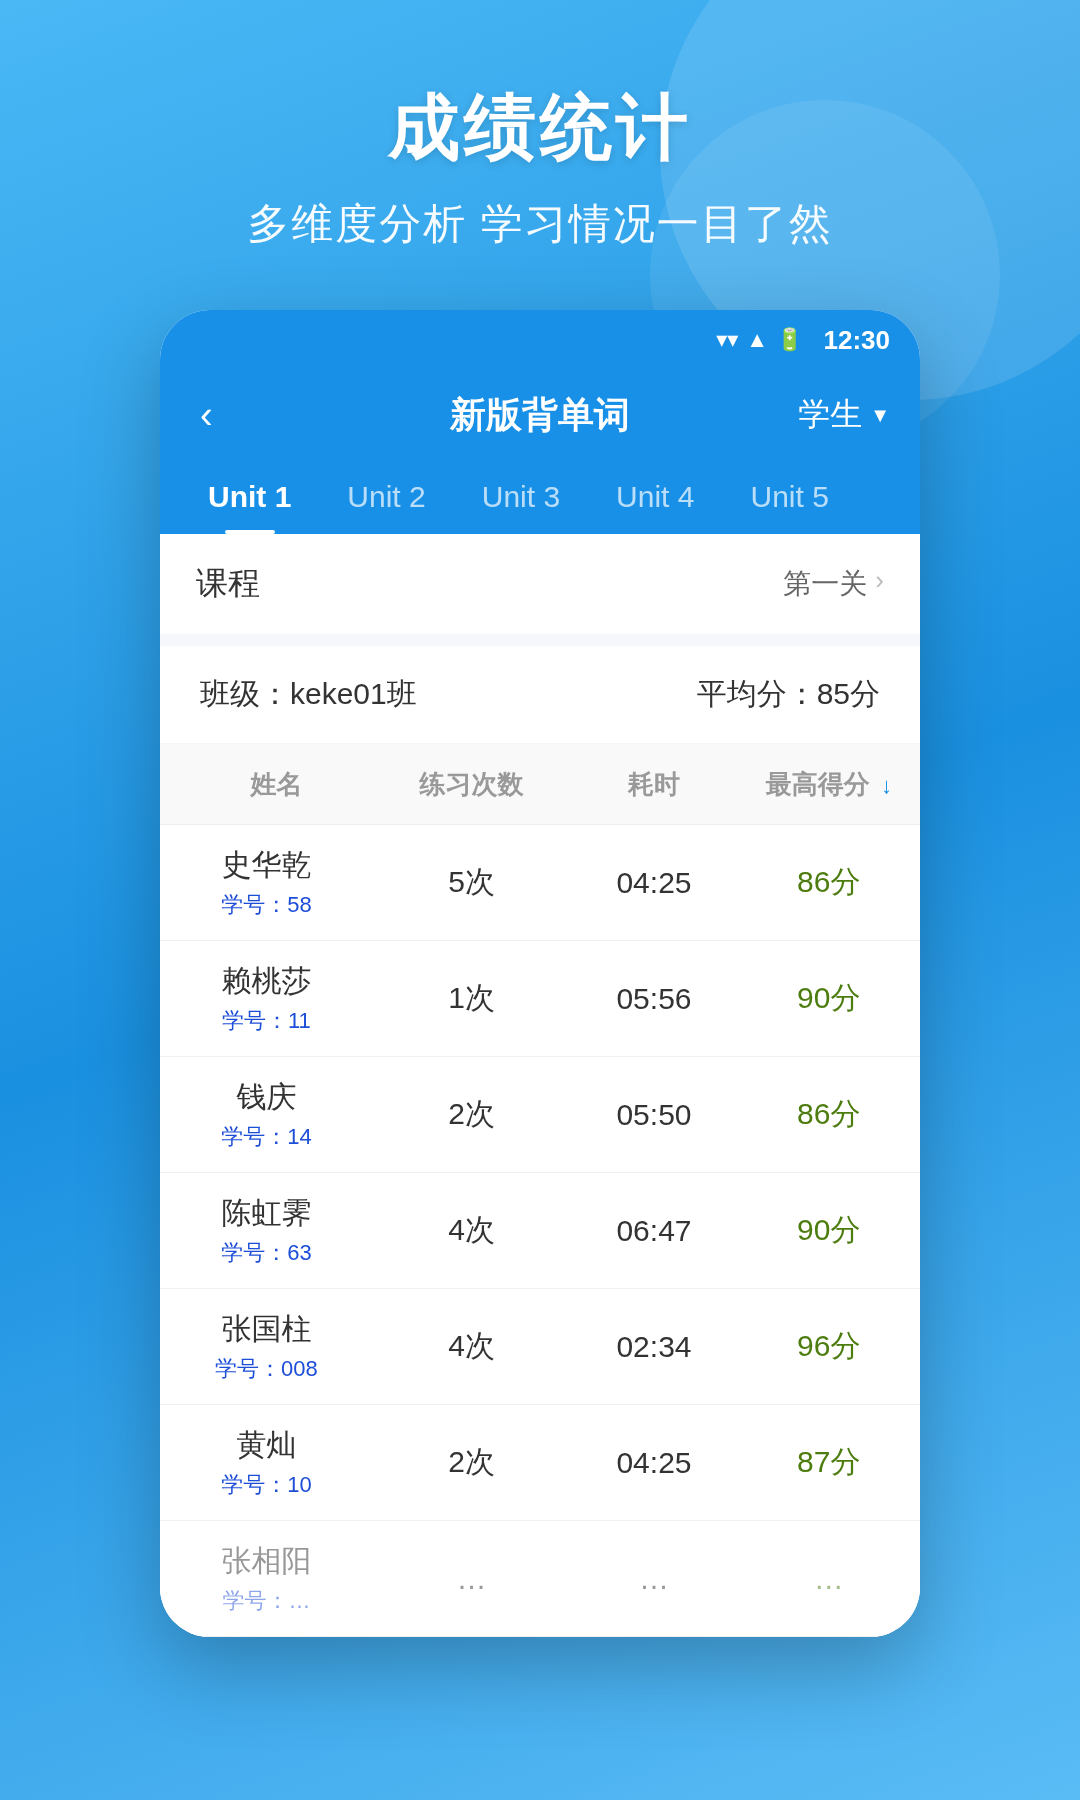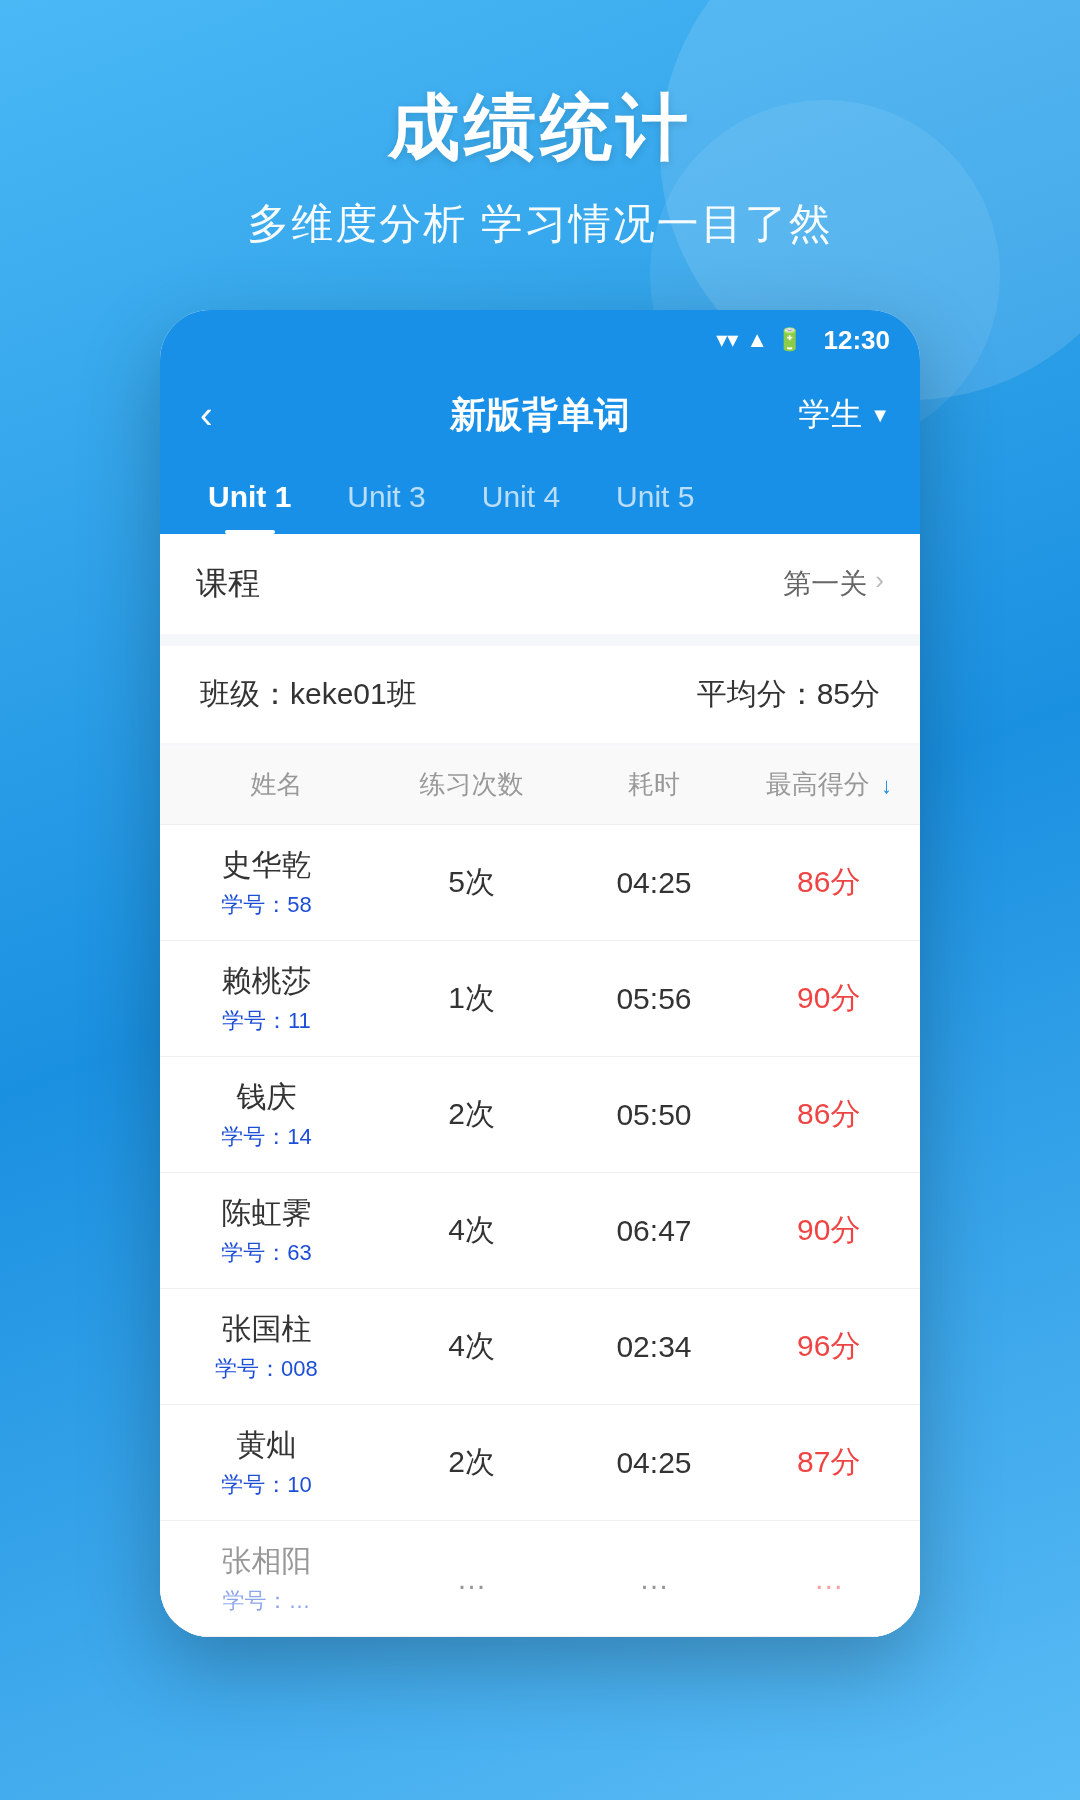--- a/index.html
+++ b/index.html
@@ -216,21 +216,21 @@
     .data-table {
       background: white;
       width: 100%;
       border-collapse: collapse;
       margin-top: 2px;
     }
     .data-table th {
       background: #f9f9f9;
       color: #999;
       font-size: 26px;
-      font-weight: 400;
+      font-weight: 700;
       padding: 22px 0;
       text-align: center;
       border-bottom: 1px solid #eee;
     }
     .th-name { width: 28%; padding-left: 20px !important; }
     .th-practice { width: 26%; }
     .th-time { width: 22%; }
     .th-score { width: 24%; }
     .sort-icon {
       color: #1890e8;
@@ -260,21 +260,21 @@
     .td-practice {
       font-size: 30px;
       color: #333;
     }
     .td-time {
       font-size: 30px;
       color: #333;
     }
     .td-score {
       font-size: 30px;
-      color: #ef4444;
+      color: #4d7c0f;
       font-weight: 500;
     }
     .data-table tr td {
       padding-top: 20px;
       padding-bottom: 20px;
     }
   </style>
 </head>
 <body>
 
@@ -302,20 +302,23 @@
     <span class="nav-title">新版背单词</span>
     <div class="nav-right">
       <span>学生</span>
       <span class="dropdown-arrow">▼</span>
     </div>
   </div>
 
   <div class="tabs-bar">
     <div class="tab-item active">
       <span>Unit  1</span>
+    </div>
+    <div class="tab-item">
+      <span>Unit  2</span>
     </div>
     <div class="tab-item">
       <span>Unit  3</span>
     </div>
     <div class="tab-item">
       <span>Unit  4</span>
     </div>
     <div class="tab-item">
       <span>Unit  5</span>
     </div>

